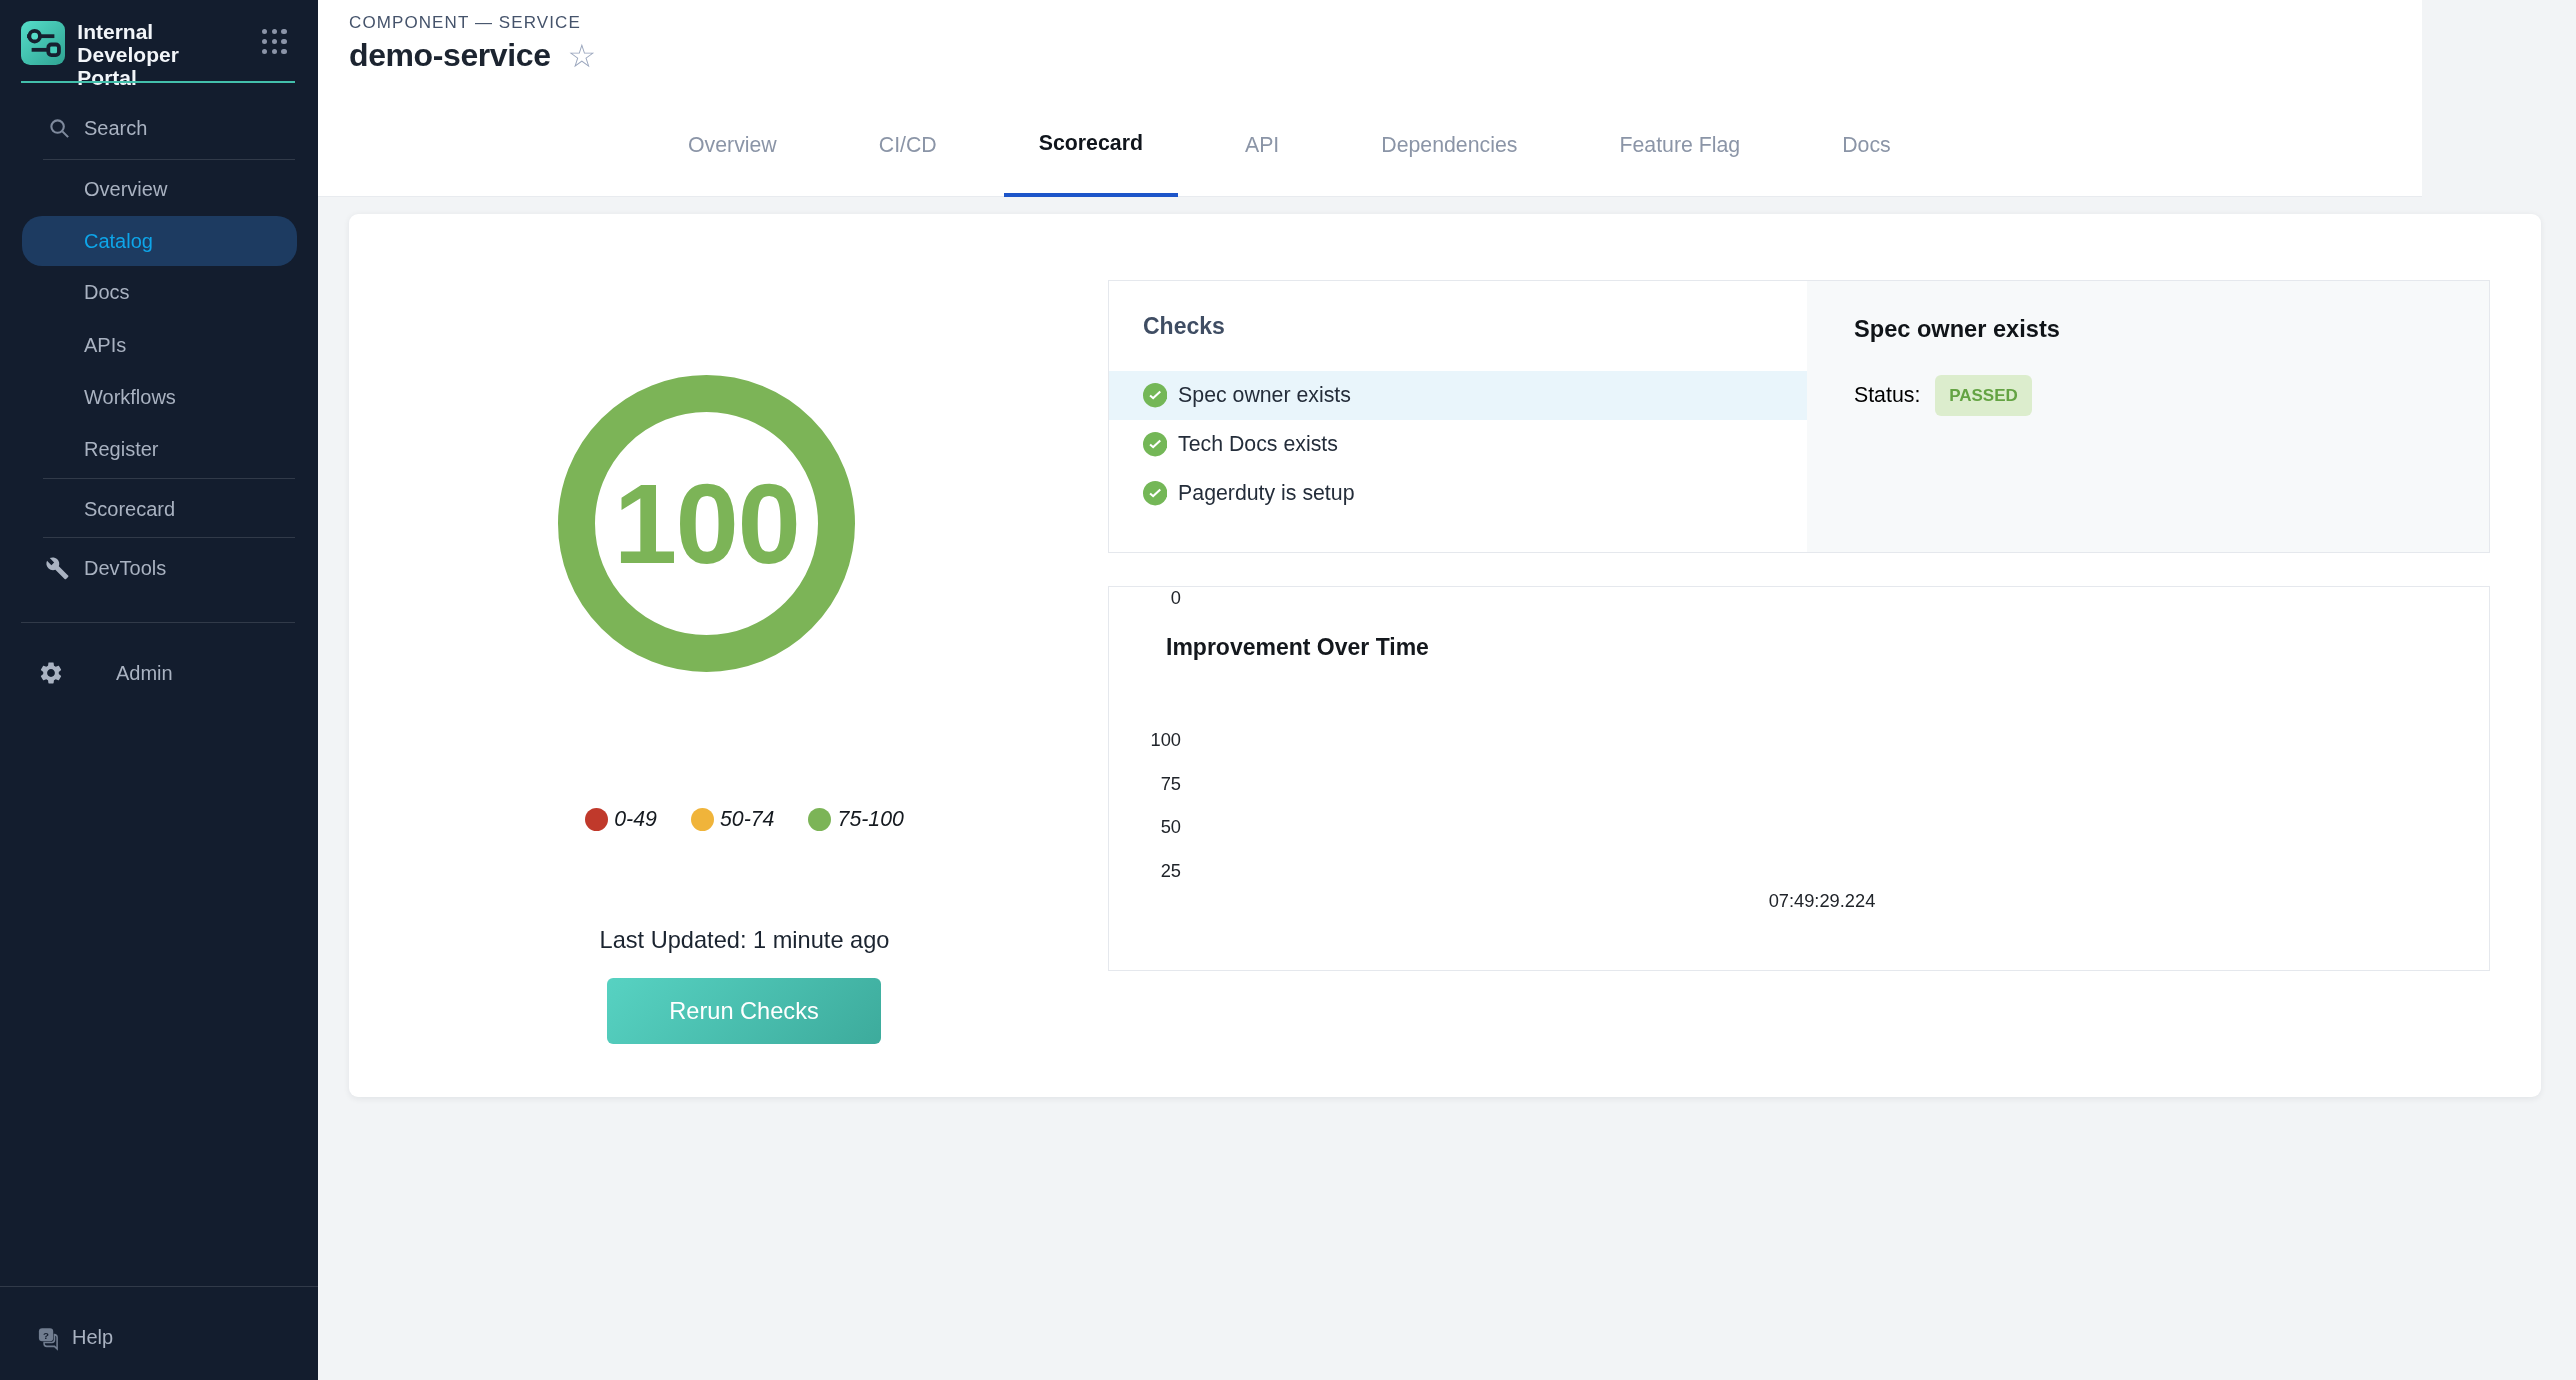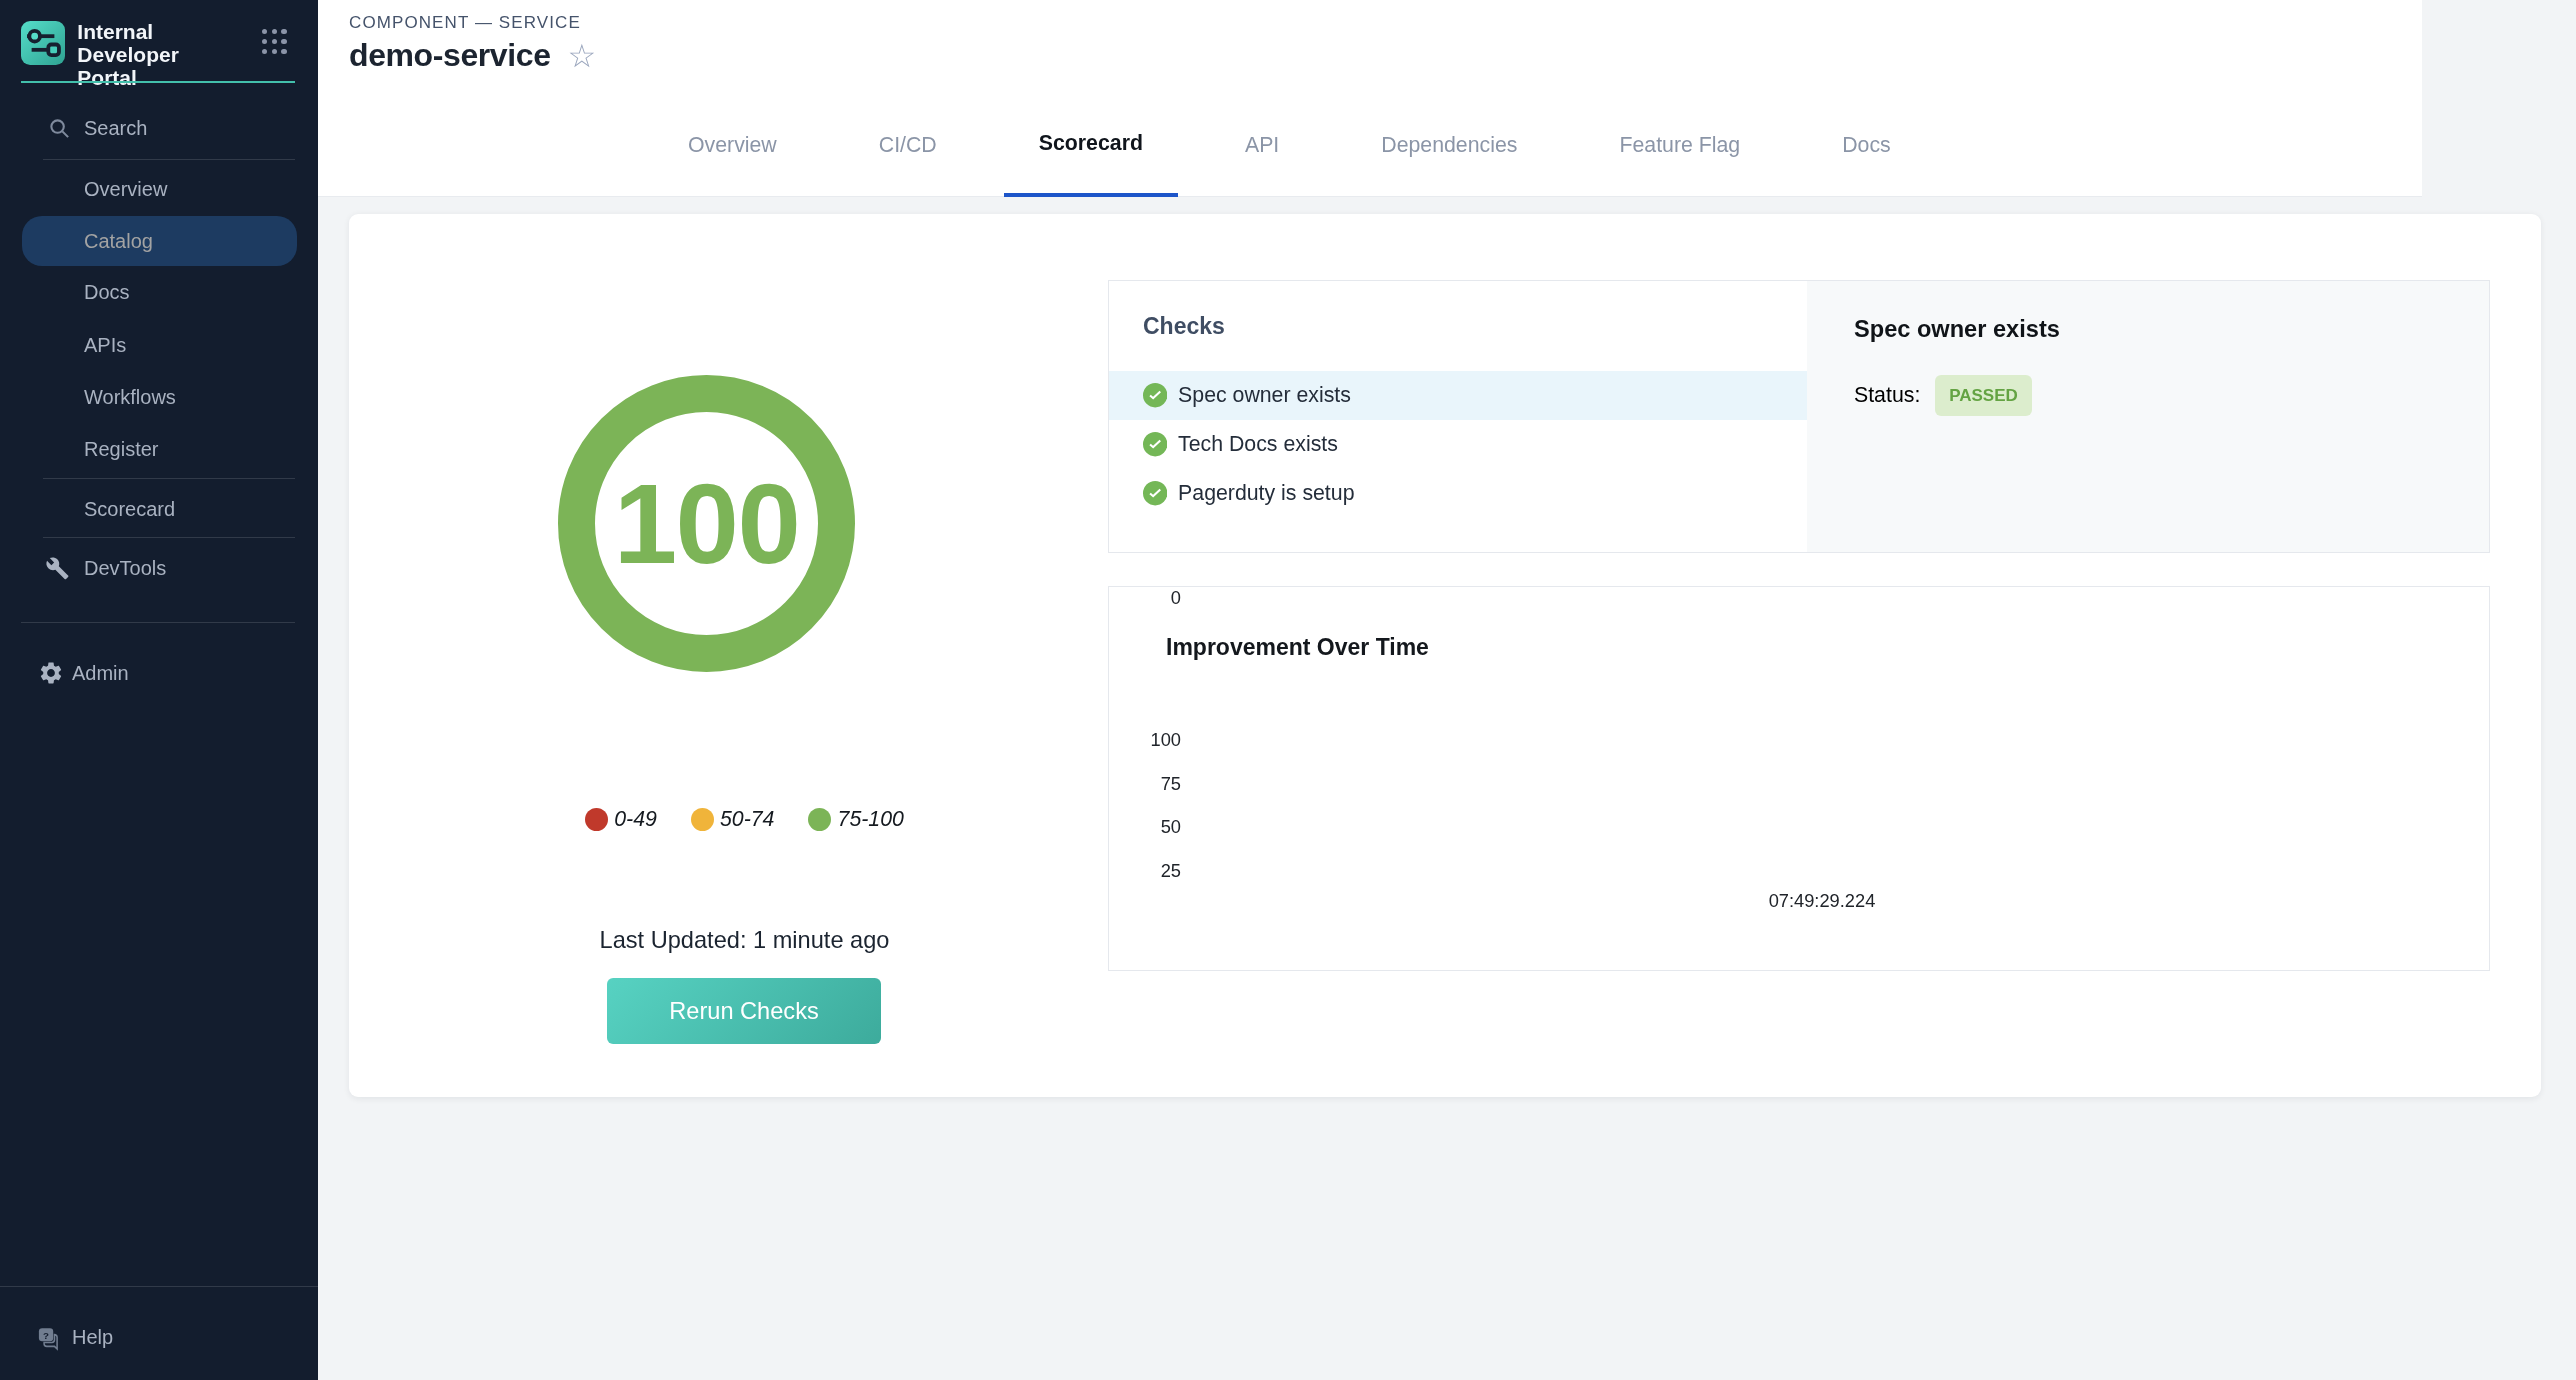--- a/index.html
+++ b/index.html
@@ -24,21 +24,21 @@
   .side-item .lbl { font-size:20px; color:#a9b2c1; }
   .side-icon { position:absolute; left:44px; width:26px; height:26px; display:flex;
                align-items:center; justify-content:center; }
   .indent { padding-left:84px; }
   .indent2 { padding-left:72px; }
   .side-div { position:absolute; height:0.8px; background:rgba(255,255,255,0.13); }
 
   .nav-item { position:absolute; left:22px; right:21.3px; height:50px; border-radius:7.6px;
               display:flex; align-items:center; padding-left:62px; font-size:20px; color:#a9b2c1;
               cursor:pointer; }
-  .nav-item.active { background:#1d3b61; color:#a3a3a3;border-radius:20px; }
+  .nav-item.active { background:#1d3b61; color:#0ea5e9;border-radius:20px; }
 
   
   .main { position:absolute; left:318px; top:0; width:2104px; height:1380px; }
   .page-header { position:absolute; left:0; top:0; right:0; height:94px; background:#fff; }
   .breadcrumb { position:absolute; left:31px; top:13px; font-size:17px; letter-spacing:1.1px;
                 color:#45536b; font-weight:500; }
   .page-title-row { position:absolute; left:31px; top:37px; display:flex; align-items:center; gap:17px; }
   .page-title { font-size:32px; font-weight:bold; color:#1c2430; letter-spacing:-0.4px; }
   .star { font-size:32px; color:#9aa6bd; line-height:1; cursor:pointer; }
   .hdr-right { position:absolute; right:32px; top:17px; display:flex; gap:53px; align-items:flex-start; }
@@ -183,21 +183,21 @@
     <span class="side-icon" style="left:44px;">
       <svg width="24.4" height="24.4" viewBox="0 0 24 24" fill="#aab3c2">
         <path d="M22.7 19.3l-9.1-9.1c.9-2.3.4-5-1.5-6.9-2-2-5-2.4-7.4-1.3L9 6.3 6.3 9 2 4.7c-1.2 2.4-.7 5.4 1.3 7.4 1.9 1.9 4.6 2.4 6.9 1.5l9.1 9.1c.4.4 1 .4 1.4 0l2-2c.5-.4.5-1.1 0-1.4z"></path>
       </svg>
     </span>
     <span class="lbl indent">DevTools</span>
   </div>
 
   <div class="side-div" style="top:622px; left:21.3px; right:23px;"></div>
 
-  <div class="side-item" style="top:648px; height:50px;">
+  <div class="side-item" style="top:648px; height:50px;padding-left:44px;">
     <span class="side-icon" style="left:38px;">
       <svg width="26" height="26" viewBox="0 0 24 24" fill="#aab3c2">
         <path d="M19.14 12.94c.04-.3.06-.61.06-.94 0-.32-.02-.64-.07-.94l2.03-1.58c.18-.14.23-.41.12-.61l-1.92-3.32c-.12-.22-.37-.29-.59-.22l-2.39.96c-.5-.38-1.03-.7-1.62-.94l-.36-2.54c-.04-.24-.24-.41-.48-.41h-3.84c-.24 0-.43.17-.47.41l-.36 2.54c-.59.24-1.13.57-1.62.94l-2.39-.96c-.22-.08-.47 0-.59.22L2.74 8.87c-.12.21-.08.47.12.61l2.03 1.58c-.05.3-.09.63-.09.94s.02.64.07.94l-2.03 1.58c-.18.14-.23.41-.12.61l1.92 3.32c.12.22.37.29.59.22l2.39-.96c.5.38 1.03.7 1.62.94l.36 2.54c.05.24.24.41.48.41h3.84c.24 0 .44-.17.47-.41l.36-2.54c.59-.24 1.13-.56 1.62-.94l2.39.96c.22.08.47 0 .59-.22l1.92-3.32c.12-.22.07-.47-.12-.61l-2.01-1.58zM12 15.6c-1.98 0-3.6-1.62-3.6-3.6s1.62-3.6 3.6-3.6 3.6 1.62 3.6 3.6-1.62 3.6-3.6 3.6z"></path>
       </svg>
     </span>
     <span class="lbl indent2">Admin</span>
   </div>
 
   <div class="side-div" style="top:1286px; left:0; right:0;"></div>
 

